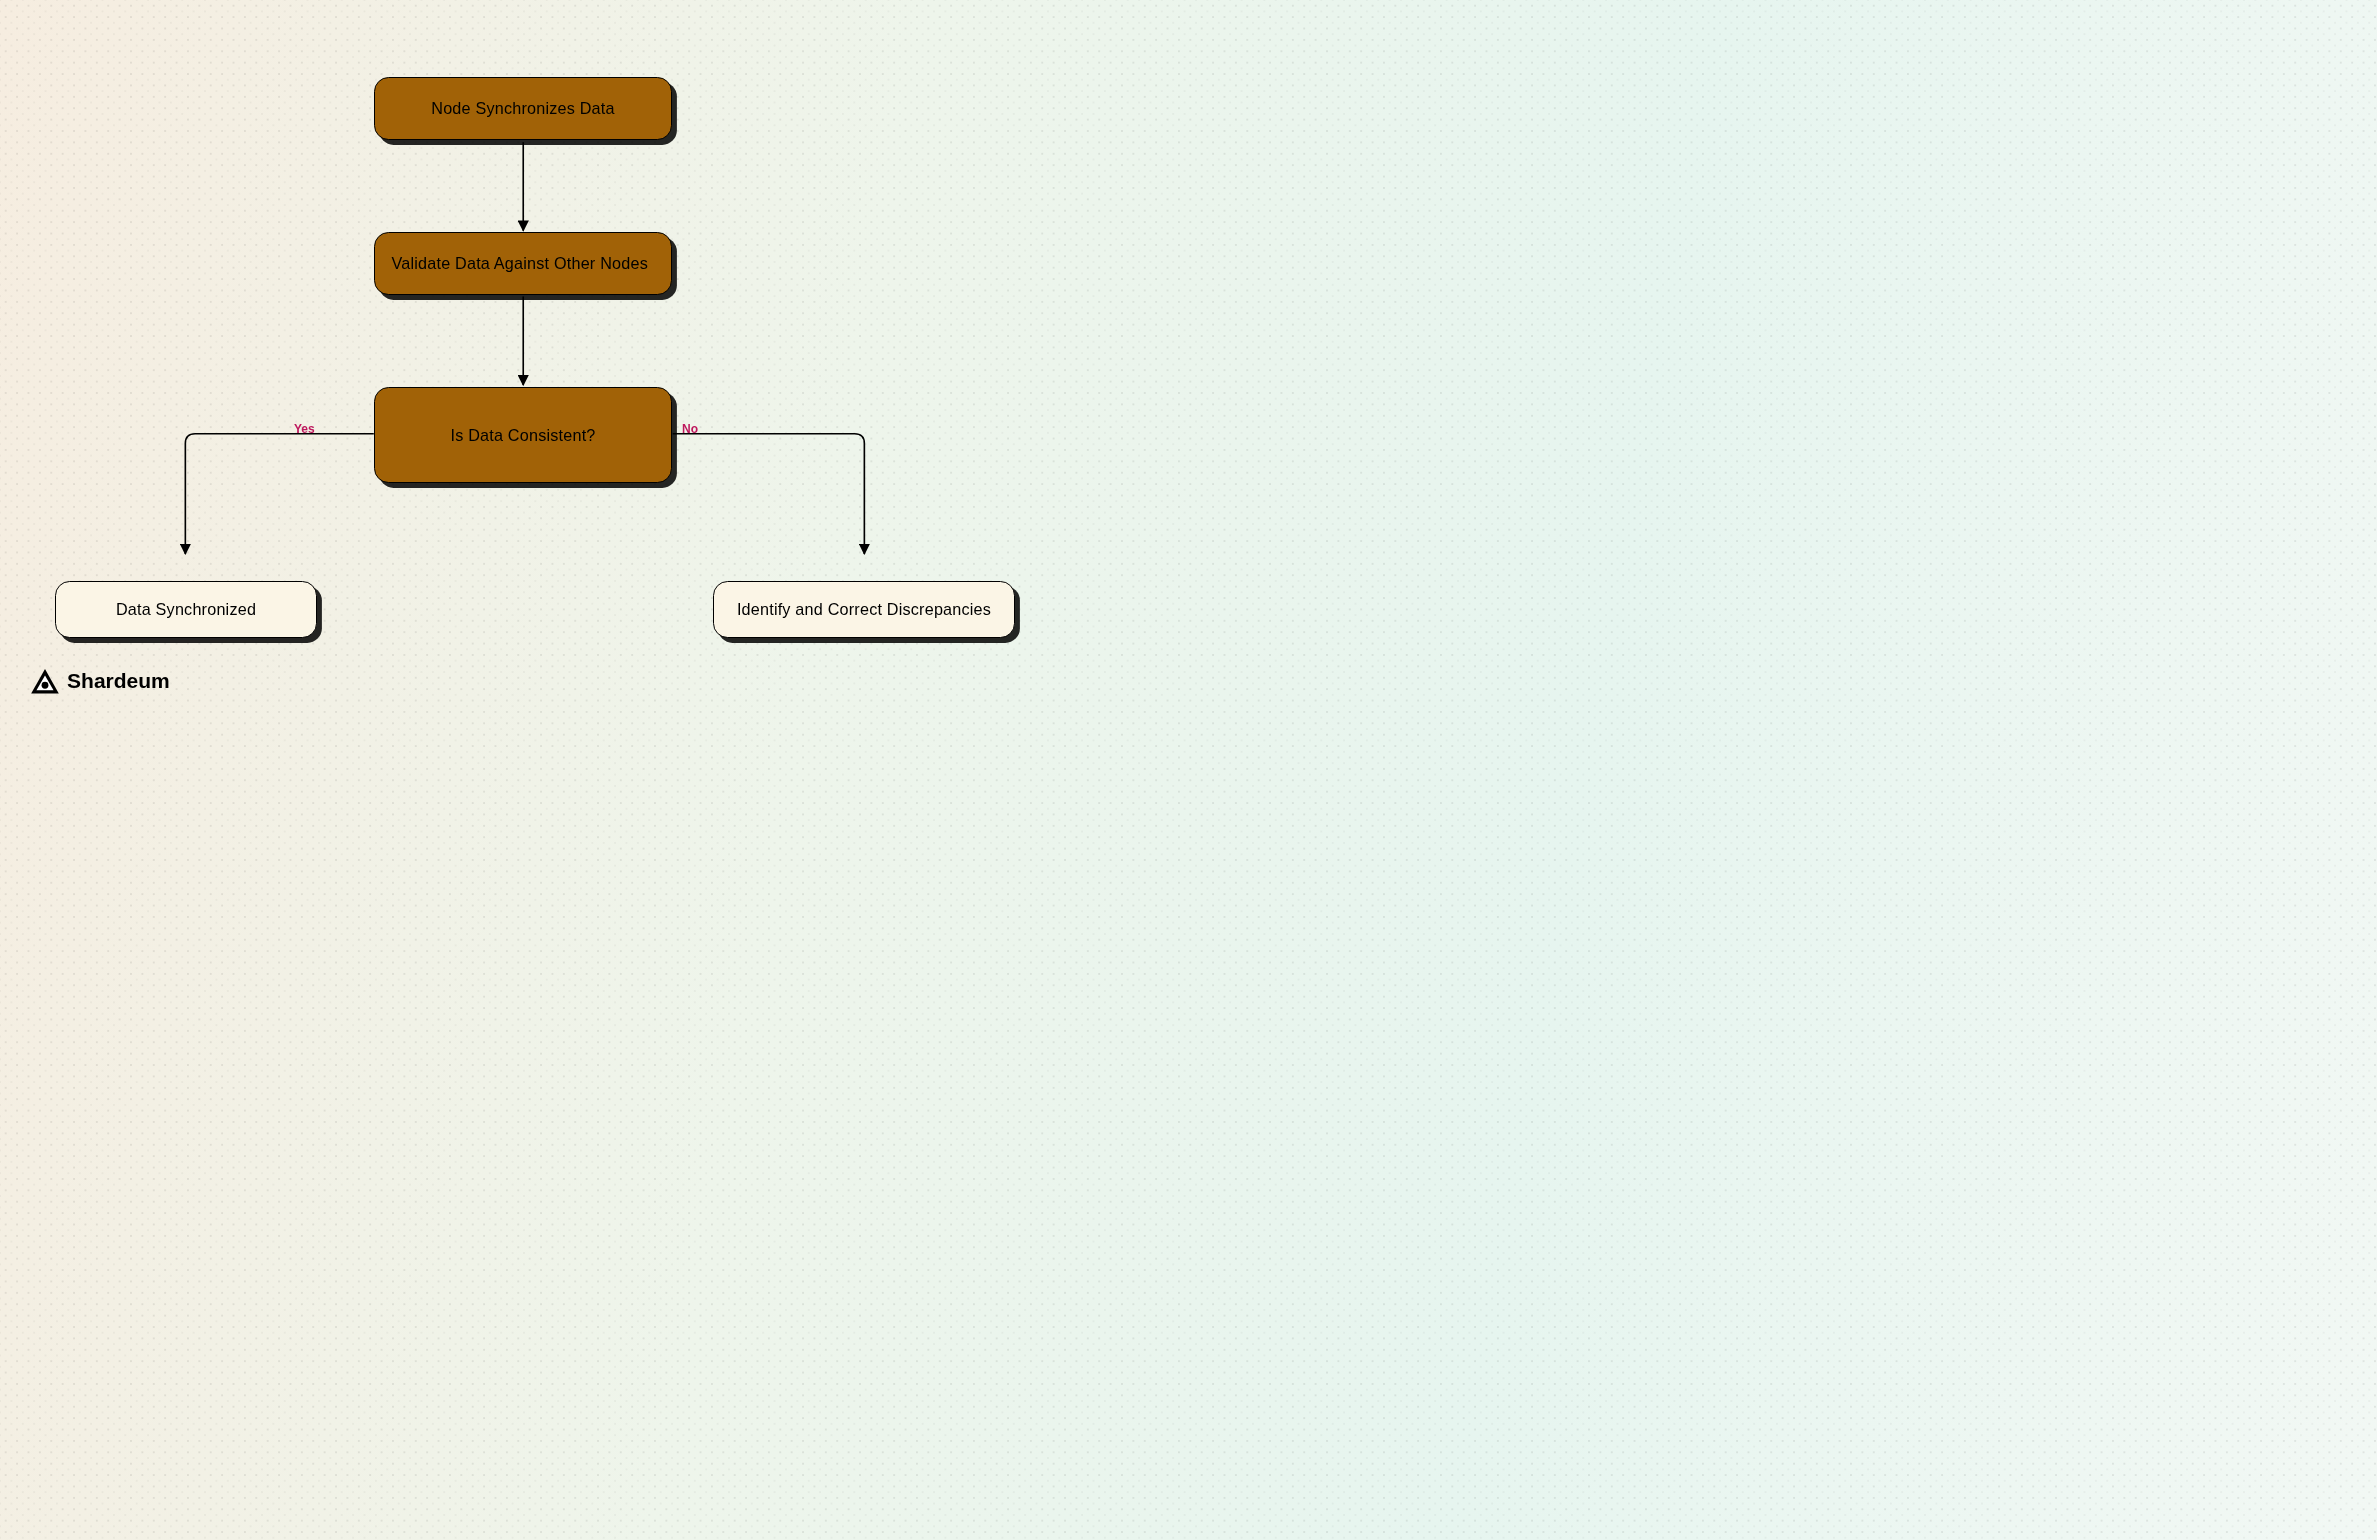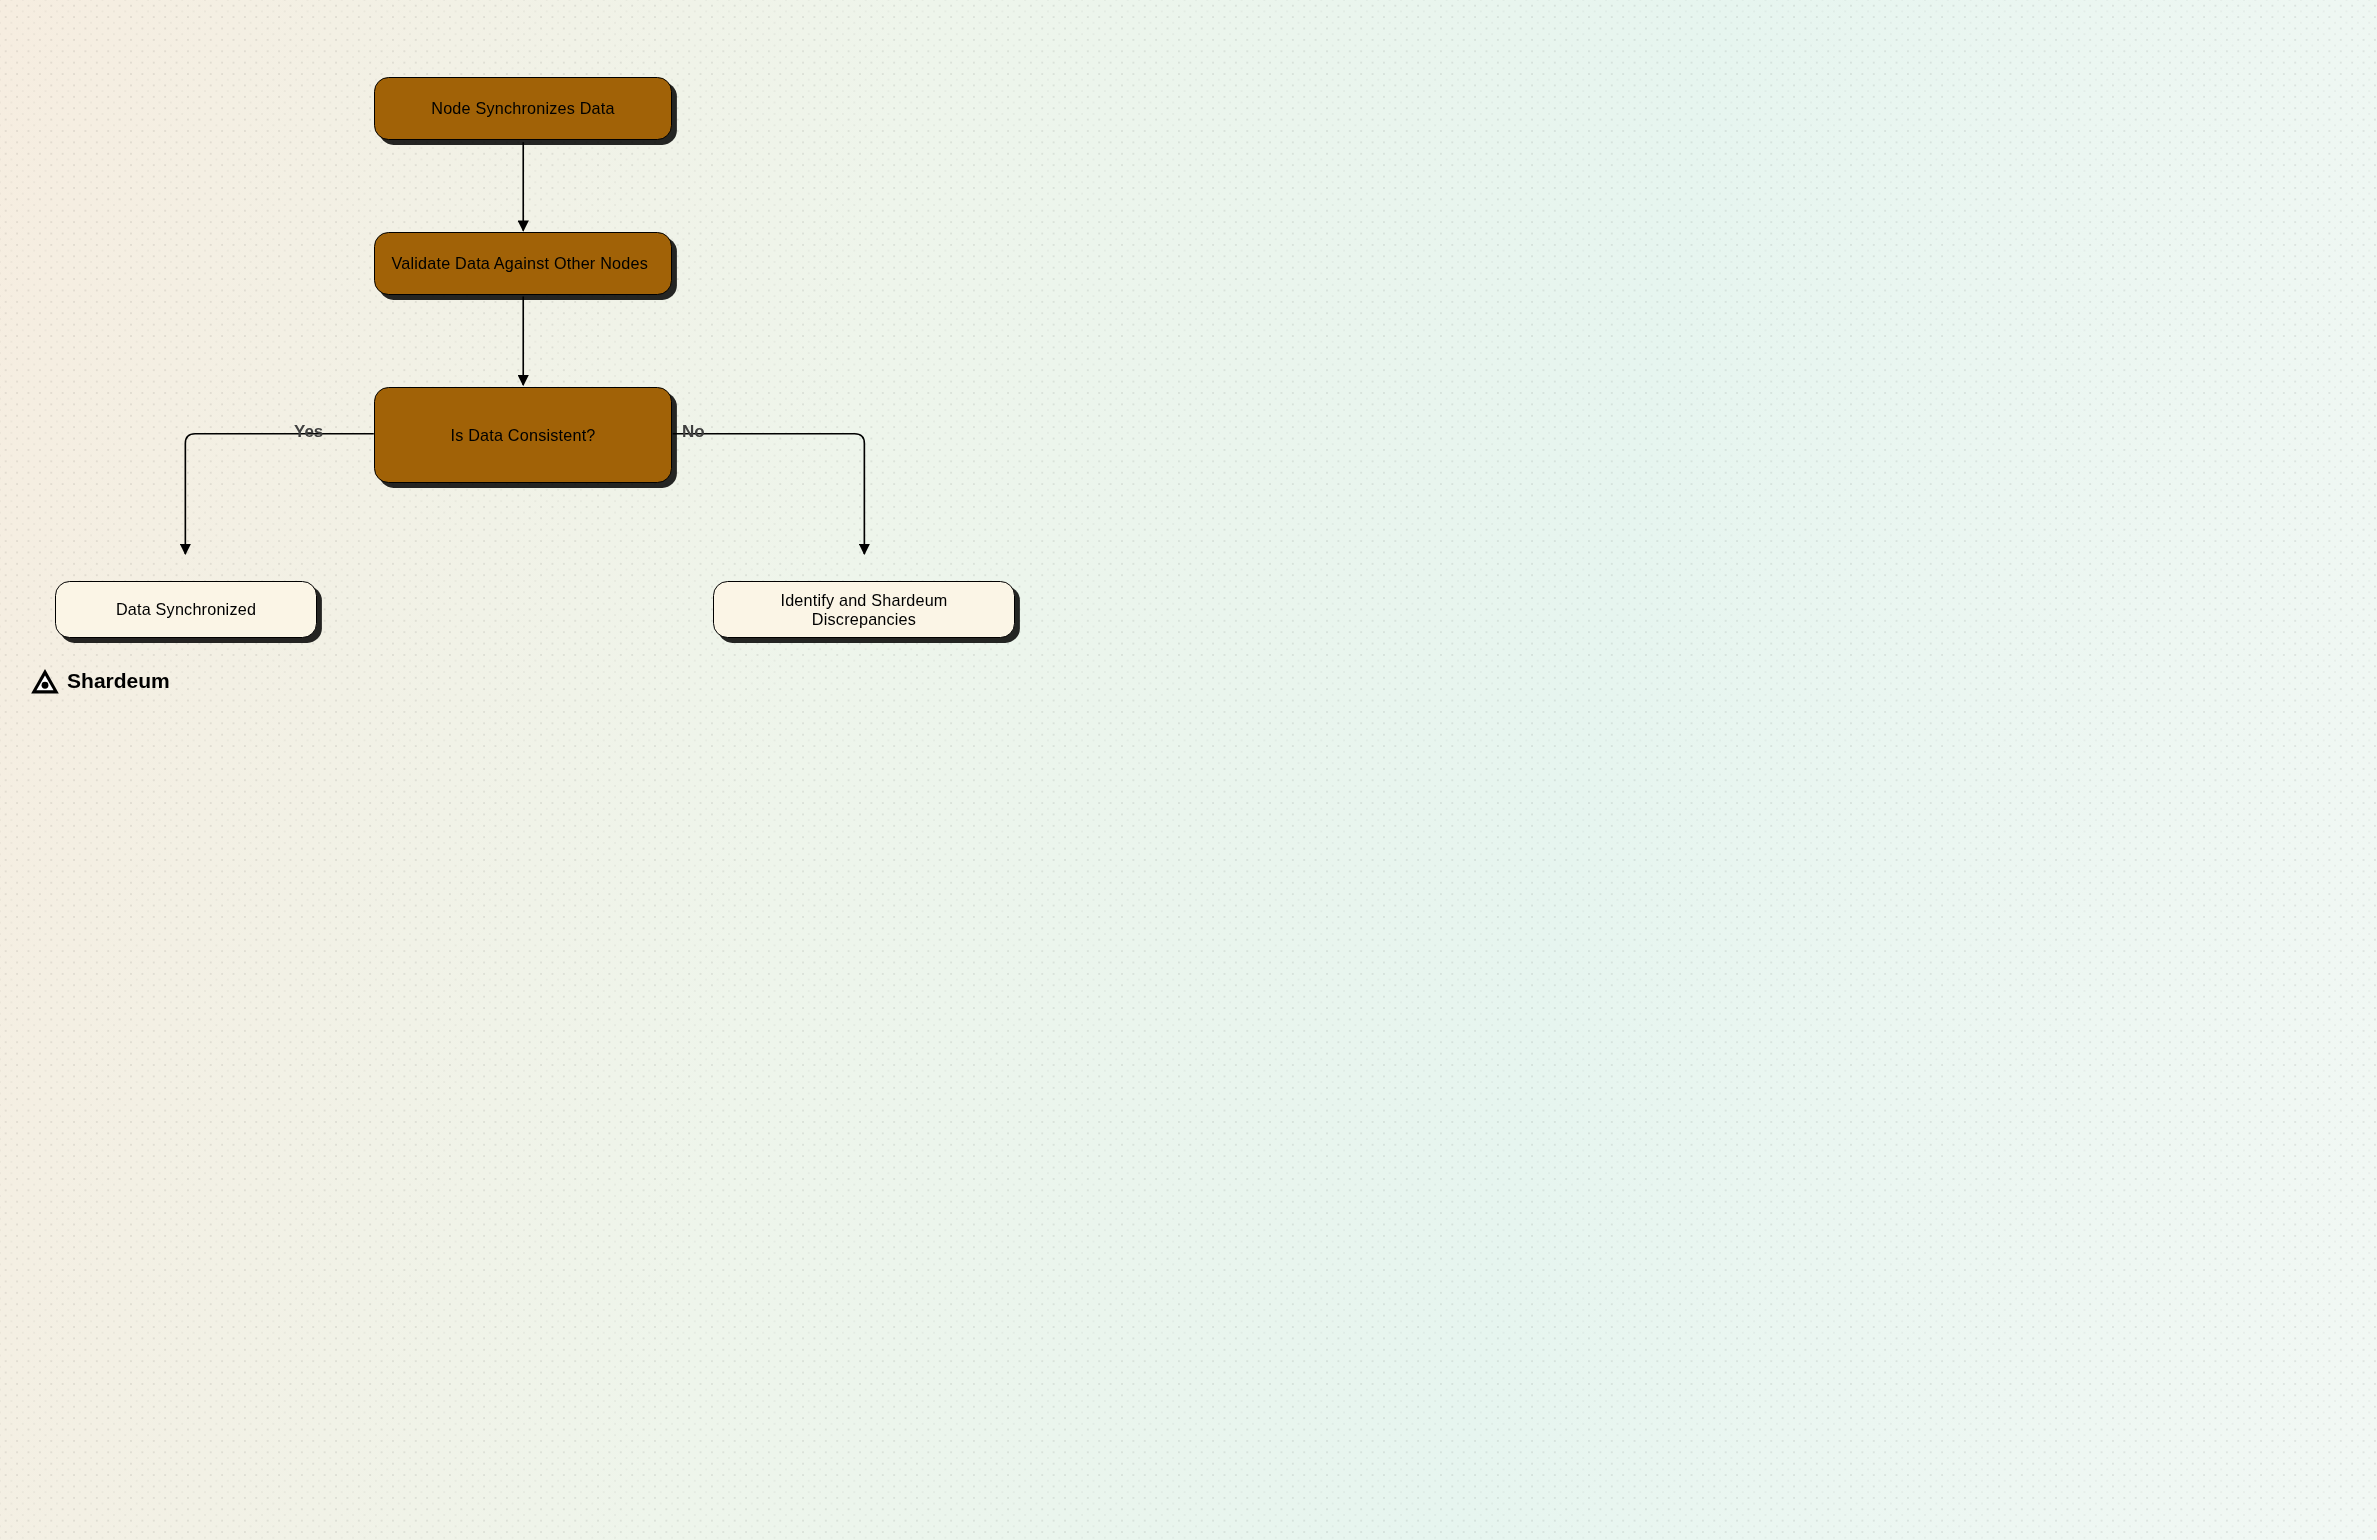--- a/index.html
+++ b/index.html
@@ -19,21 +19,21 @@
     border-radius:14.6px;
     box-shadow:4.9px 4.9px 0 rgba(0,0,0,0.85);
     display:flex;align-items:center;justify-content:center;
     font-size:16.2px;font-weight:400;letter-spacing:0.2px;
     color:#000;text-align:center;
     box-sizing:border-box;padding:0 14.6px;
   }
   .green{background:#a16207;}
   .cream{background:#fbf5e6;margin-top:25px;}
   .edge-label{
-    position:absolute;font-weight:700;font-size:17px;color:#404040;
+    position:absolute;font-weight:700;font-size:12px;color:#be185d;
   }
   .brand{
     position:absolute;left:31px;bottom:24.4px;
     display:flex;align-items:center;gap:8.1px;
     font-weight:600;font-size:21px;color:#000;
   }
   .brand svg{display:block;}
   svg.connectors{position:absolute;left:0;top:0;pointer-events:none;}
 </style>
 </head>
@@ -67,21 +67,21 @@
 
   <div class="node green" style="left:374px;top:387px;width:298px;height:96px;">
     <span>Is Data Consistent?</span>
   </div>
 
   <div class="node cream" style="left:55px;top:556px;width:262px;height:57px;">
     <span>Data Synchronized</span>
   </div>
 
   <div class="node cream" style="left:713px;top:556px;width:302px;height:57px;">
-    <span>Identify and Shardeum Discrepancies</span>
+    <span>Identify and Correct Discrepancies</span>
   </div>
 
   <div class="edge-label" style="left:294px;top:422px;">Yes</div>
   <div class="edge-label" style="left:682px;top:422px;">No</div>
 
   <div class="brand">
     <span>
       <svg width="28" height="24.4" viewBox="0 0 34 30">
         <path d="M17 0 L34 30 L0 30 Z" fill="#000"></path>
         <path d="M17 8 L27.5 26 L6.5 26 Z" fill="#fff"></path>

